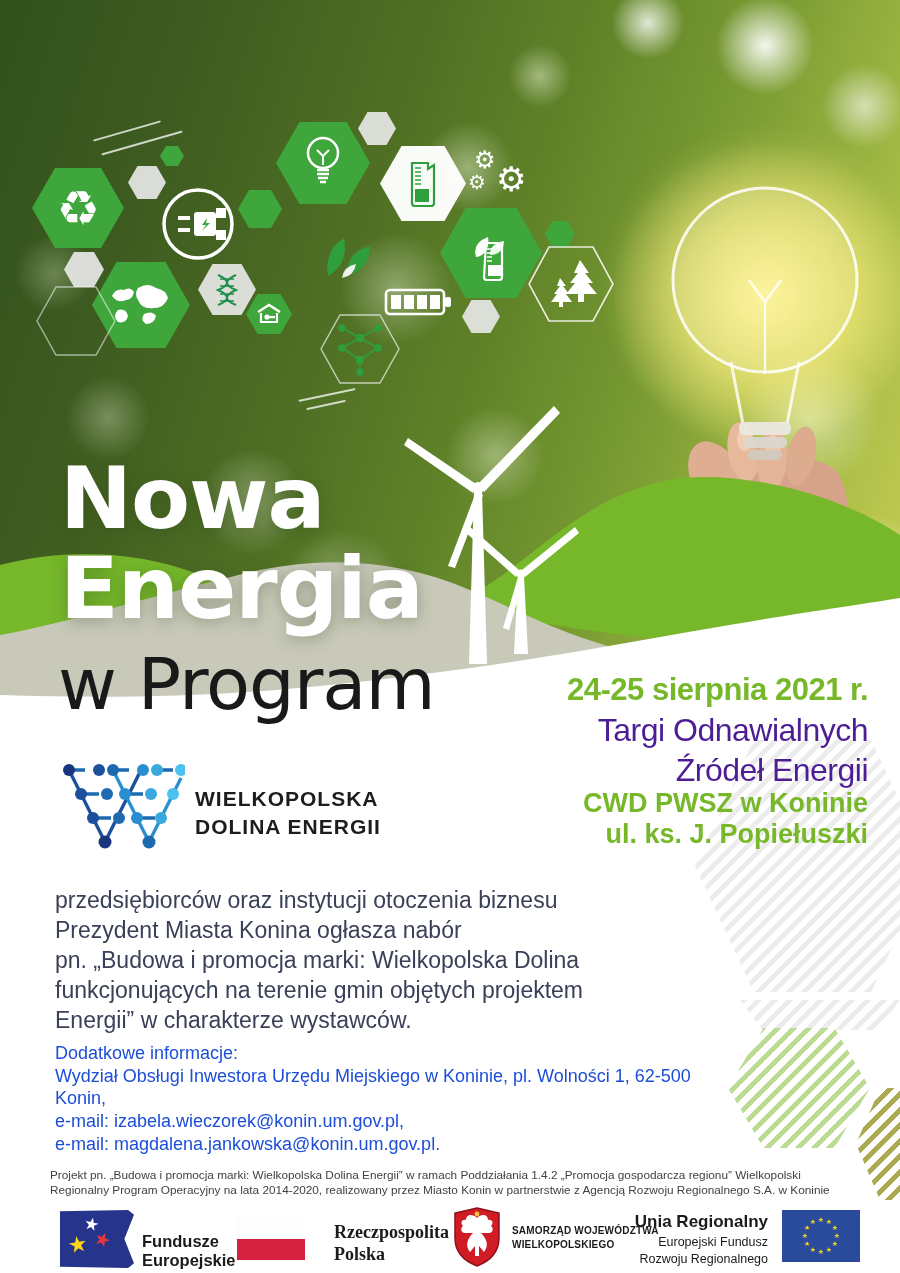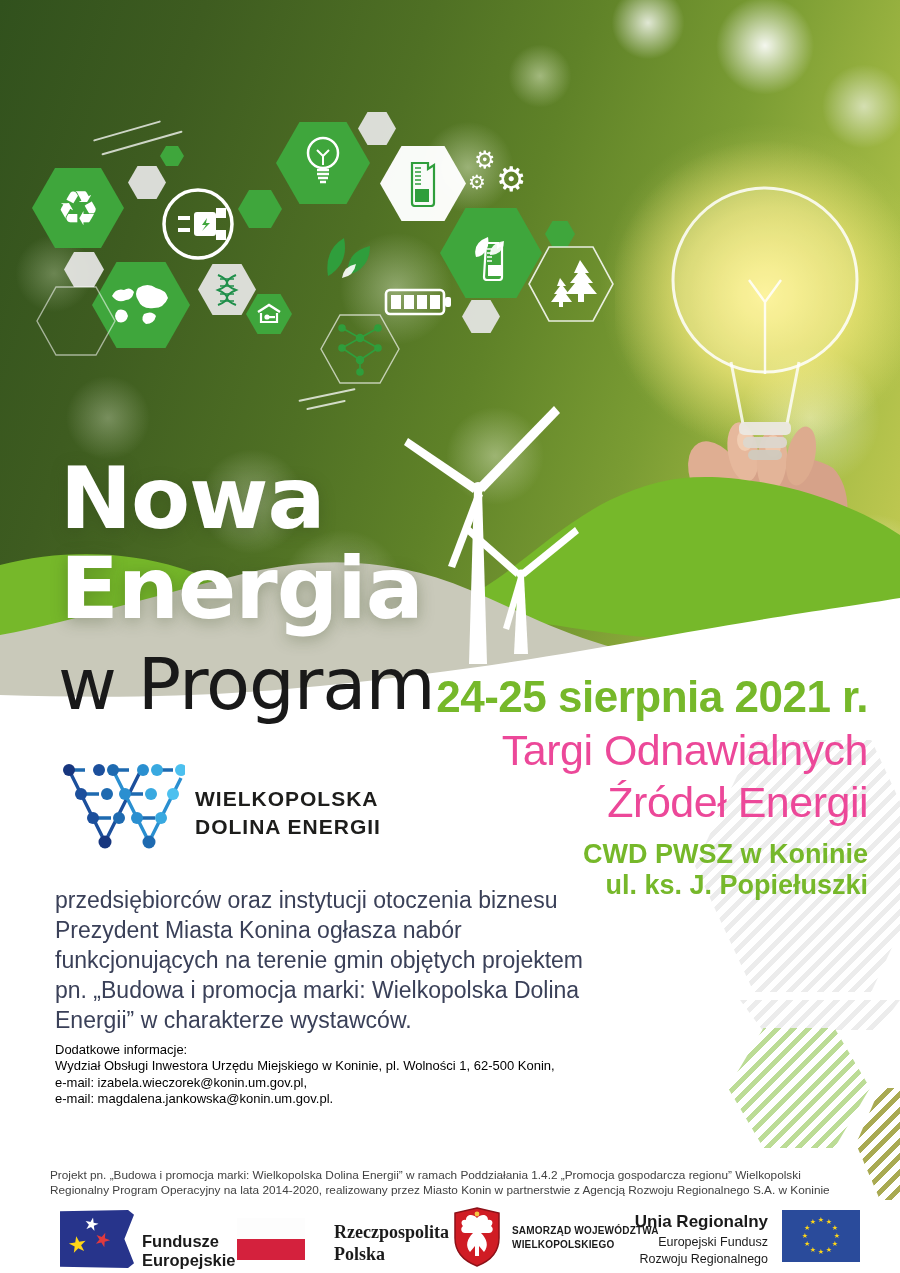--- a/index.html
+++ b/index.html
@@ -37,32 +37,32 @@
   .stripes-green{background:repeating-linear-gradient(135deg,#bcdc96 0 5px,transparent 5px 11px);}
   .stripes-olive{background:repeating-linear-gradient(135deg,#a9aa52 0 5px,transparent 5px 11px);}
   
   .title-w{position:absolute;left:60px;color:#fff;font-family:"DejaVu Sans",sans-serif;
            font-weight:700;font-size:86px;line-height:1;letter-spacing:-1px;z-index:6;
            text-shadow:0 3px 16px rgba(50,70,25,.35);}
   .title-d{position:absolute;left:58px;color:#191919;font-family:"DejaVu Sans",sans-serif;
            font-weight:400;font-size:72px;line-height:1;z-index:6;letter-spacing:-1px;}
   
   .event{position:absolute;right:32px;top:672px;text-align:right;z-index:5;}
-  .event .date{font-size:44px;font-weight:700;color:#76b82a;letter-spacing:-.5px;}
-  .event .name{font-size:43px;color:#ec4899;line-height:1.06;margin-top:6px;letter-spacing:-.5px;}
-  .event .venue{font-size:27px;font-weight:700;color:#76b82a;line-height:1.15;margin-top:14px;}
+  .event .date{font-size:31px;font-weight:700;color:#76b82a;letter-spacing:-.5px;}
+  .event .name{font-size:32px;color:#4c1d95;line-height:1.06;margin-top:6px;letter-spacing:-.5px;}
+  .event .venue{font-size:27px;font-weight:700;color:#76b82a;line-height:1.15;}
   
   .wde{position:absolute;left:55px;top:760px;z-index:5;}
   .wde-text{position:absolute;left:195px;top:785px;font-size:21px;font-weight:700;color:#1d1d1b;
             letter-spacing:1px;line-height:1.35;z-index:5;}
   
   .para{position:absolute;left:55px;top:886px;width:600px;font-size:23px;line-height:1.3;
         color:#3a4058;z-index:5;}
-  .contact{position:absolute;left:55px;top:1042px;width:640px;font-size:13px;line-height:1.26;
-        color:#000000;z-index:5;}
+  .contact{position:absolute;left:55px;top:1042px;width:640px;font-size:18px;line-height:1.26;
+        color:#1d4ed8;z-index:5;}
   .fineprint{position:absolute;left:50px;top:1168px;width:800px;font-size:11.8px;
         line-height:1.25;color:#414141;z-index:5;}
   
   .footer-label{color:#1a1a1a;}
   .eu-flag{position:absolute;left:782px;top:1210px;width:78px;height:52px;background:#2a4b9b;z-index:5;}
   .eu-star{position:absolute;color:#ffd617;font-size:7px;transform:translate(-50%,-50%);
            font-family:"DejaVu Sans",sans-serif;}
   .fe-flag{position:absolute;left:60px;top:1210px;width:74px;height:58px;background:#27348b;z-index:5;
            clip-path:polygon(0 2%,92% 0,100% 8%,87% 50%,100% 92%,92% 100%,0 98%);}
   .fe-star{position:absolute;font-family:"DejaVu Sans",sans-serif;line-height:1;}
@@ -300,22 +300,22 @@
     </g>
   </svg>
   <div class="wde-text">
     <div>WIELKOPOLSKA</div>
     <div>DOLINA ENERGII</div>
   </div>
 
   <div class="para">
     <div>przedsiębiorców oraz instytucji otoczenia biznesu</div>
     <div>Prezydent Miasta Konina ogłasza nabór</div>
+    <div>pn. „Budowa i promocja marki: Wielkopolska Dolina</div>
     <div>funkcjonujących na terenie gmin objętych projektem</div>
-    <div>pn. „Budowa i promocja marki: Wielkopolska Dolina</div>
     <div>Energii” w charakterze wystawców.</div>
   </div>
 
   <div class="contact">
     <div>Dodatkowe informacje:</div>
     <div>Wydział Obsługi Inwestora Urzędu Miejskiego w Koninie, pl. Wolności 1, 62-500 Konin,</div>
     <div>e-mail: izabela.wieczorek@konin.um.gov.pl,</div>
     <div>e-mail: magdalena.jankowska@konin.um.gov.pl.</div>
   </div>
 

